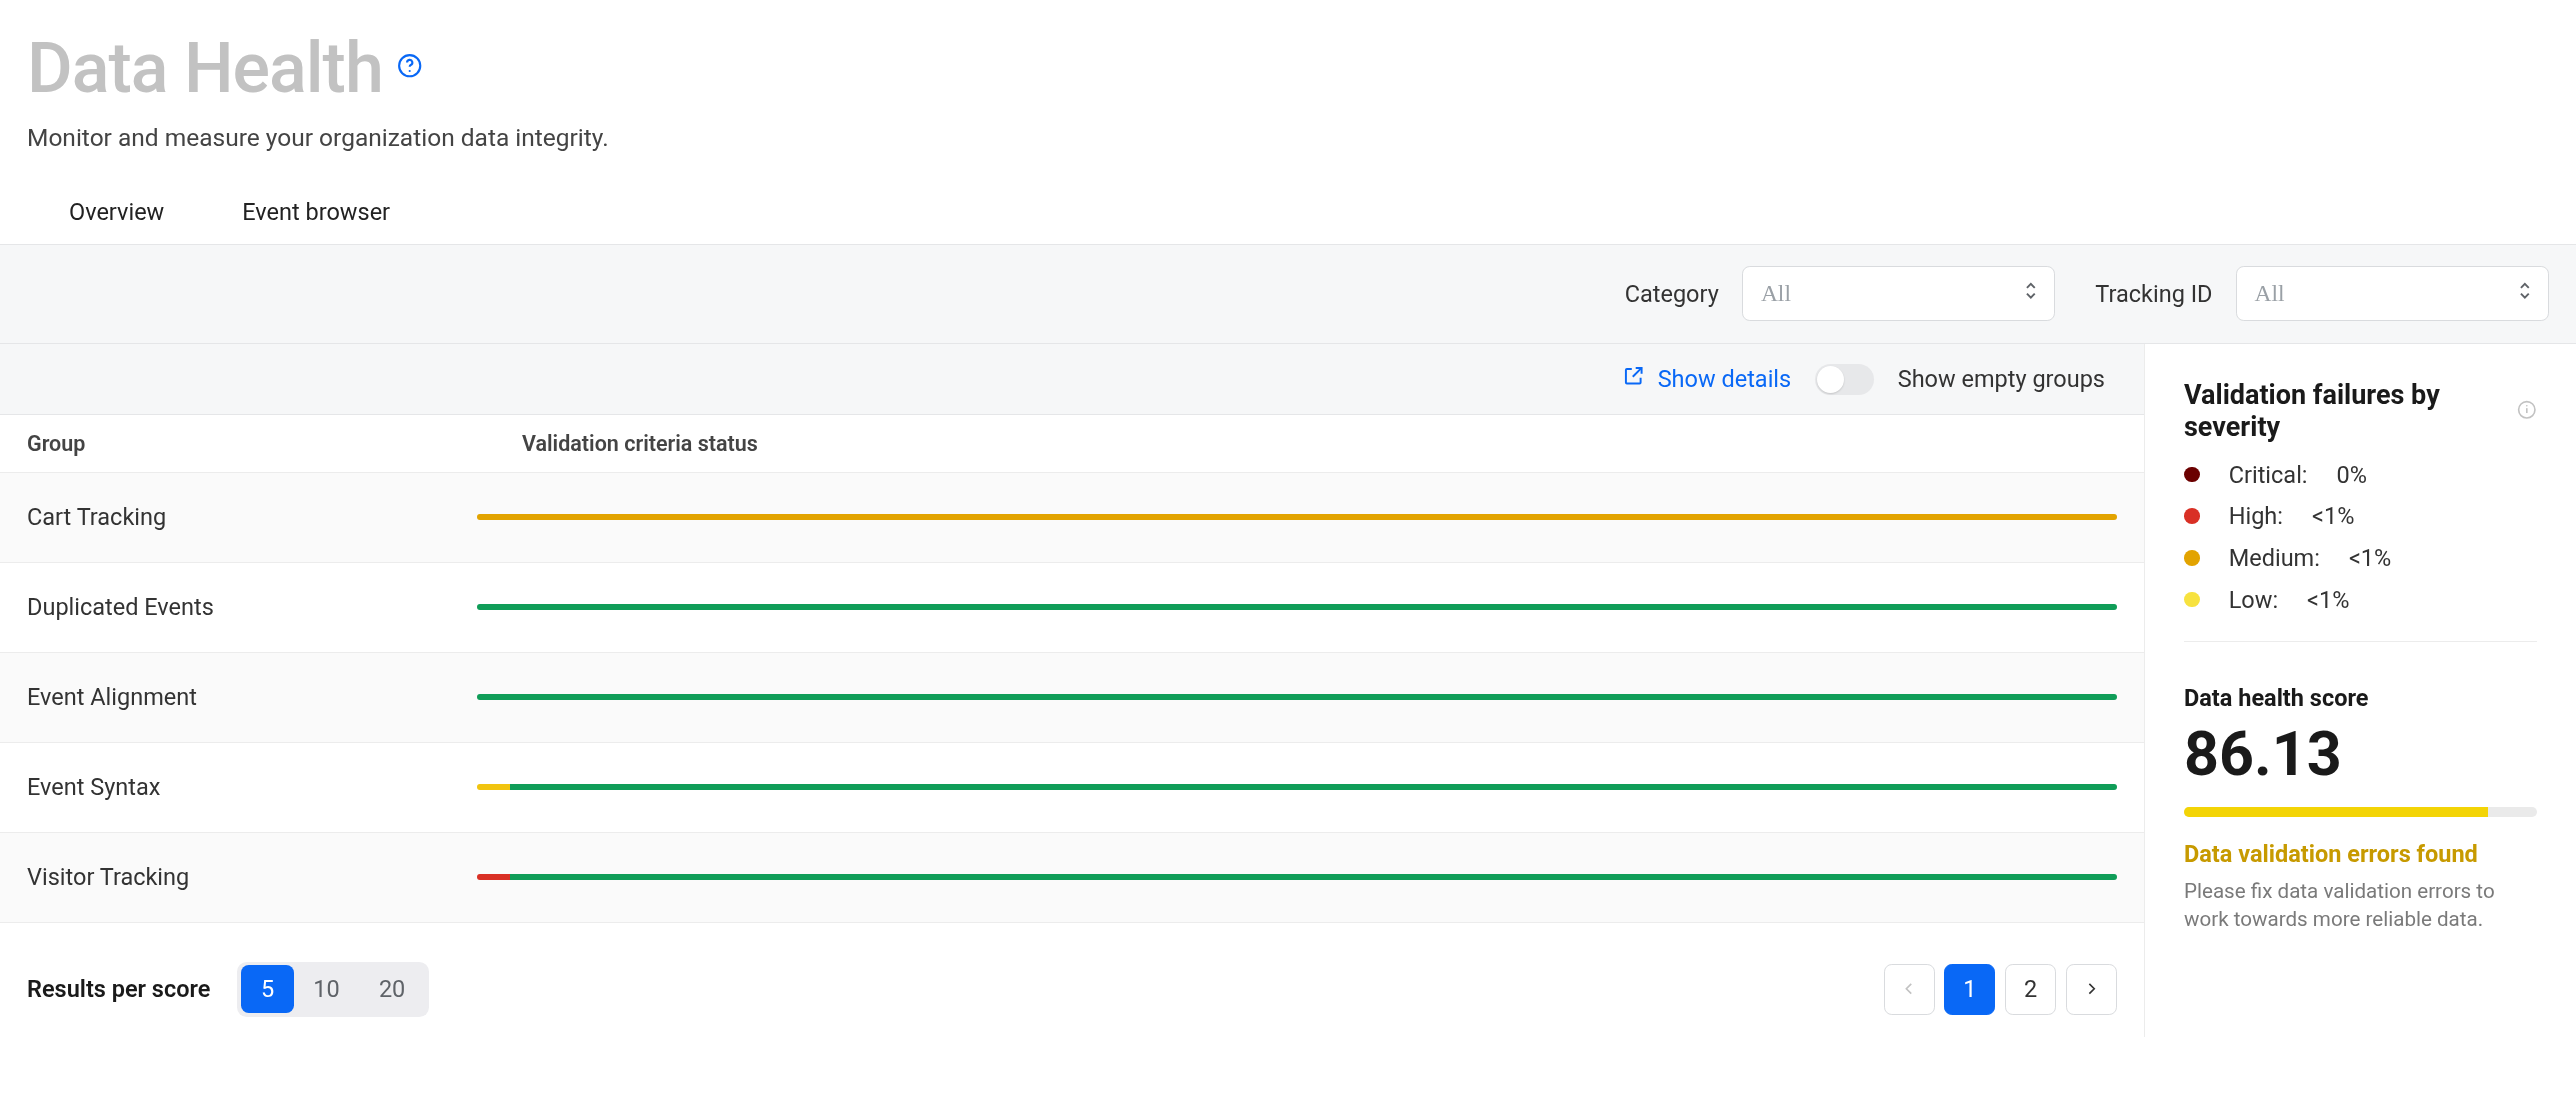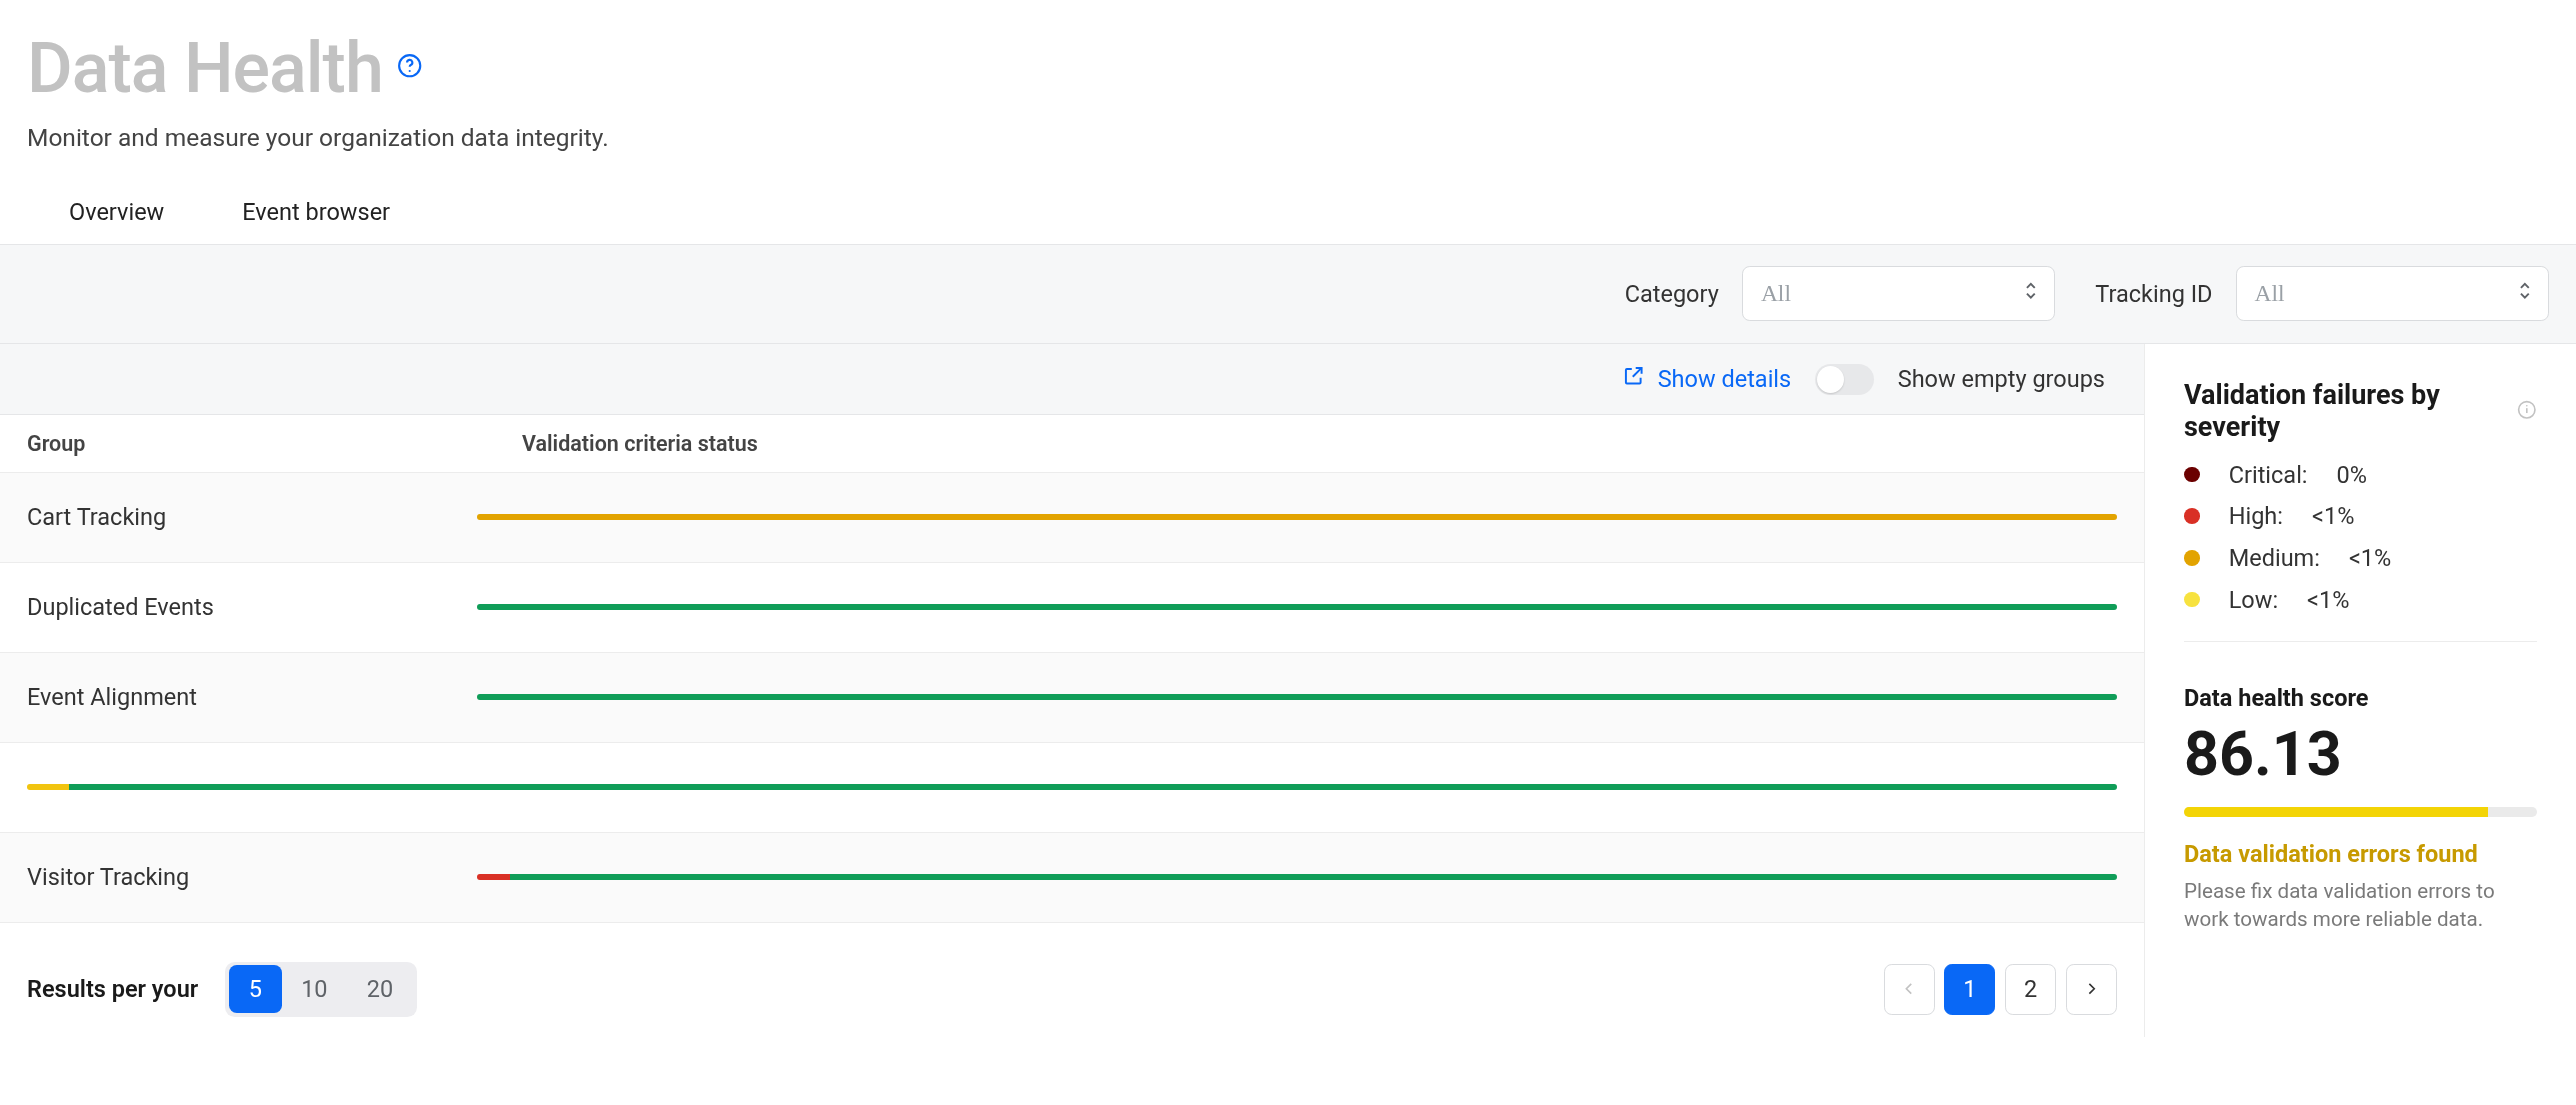--- a/index.html
+++ b/index.html
@@ -161,41 +161,42 @@
           </div>
           <div class="row">
             <div class="group-name">Event Alignment</div>
             <div class="bar-wrap">
               <div class="bar">
                 <div class="seg seg-green" style="width: 100%;"></div>
               </div>
             </div>
           </div>
           <div class="row">
+            <div class="group-name">Event Syntax</div>
             <div class="bar-wrap">
               <div class="bar">
                 <div class="seg seg-yellow" style="width: 2%;"></div>
                 <div class="seg seg-green" style="width: 98%;"></div>
               </div>
             </div>
           </div>
           <div class="row">
             <div class="group-name">Visitor Tracking</div>
             <div class="bar-wrap">
               <div class="bar">
                 <div class="seg seg-red" style="width: 2%;"></div>
                 <div class="seg seg-green" style="width: 98%;"></div>
               </div>
             </div>
           </div>
         </div>
 
       <div class="footer-bar">
         <div class="rpp">
-          <div class="rpp-label">Results per your</div>
+          <div class="rpp-label">Results per score</div>
           <div class="seg-btns" id="rpp-btns">
               <div class="seg-btn active">5</div>
               <div class="seg-btn">10</div>
               <div class="seg-btn">20</div>
             </div>
         </div>
         <div class="pager" id="pager">
             <div class="page-btn disabled">
               <svg width="19.6" height="19.6" viewBox="0 0 24 24" fill="none" stroke="currentColor" stroke-width="2">
                 <path d="M15 6l-6 6 6 6"></path>

